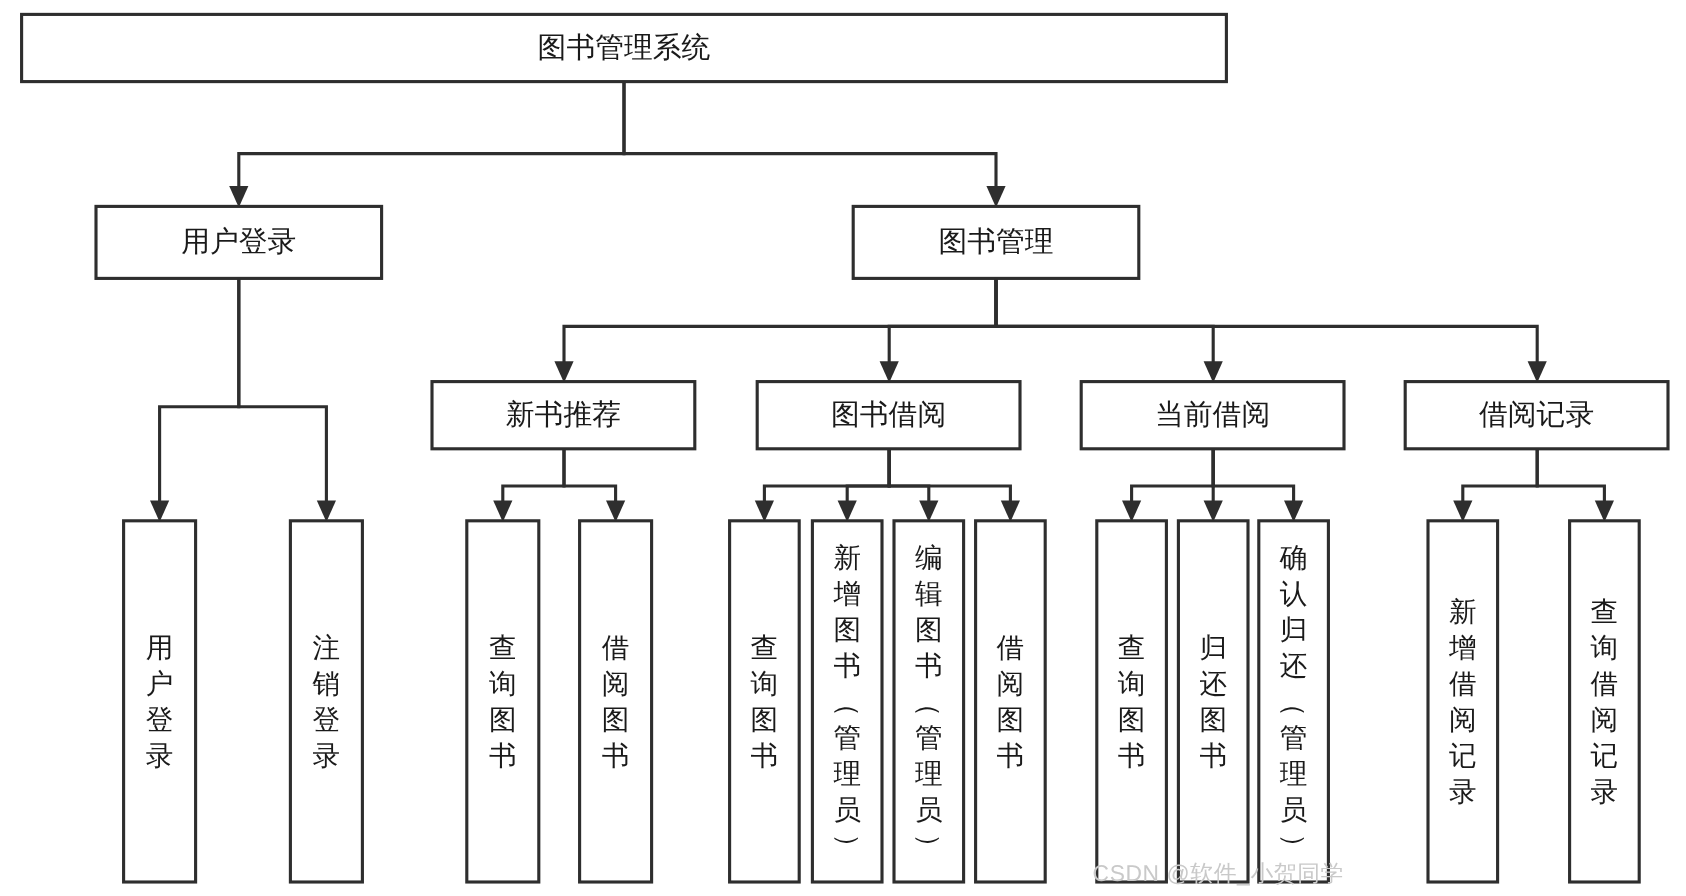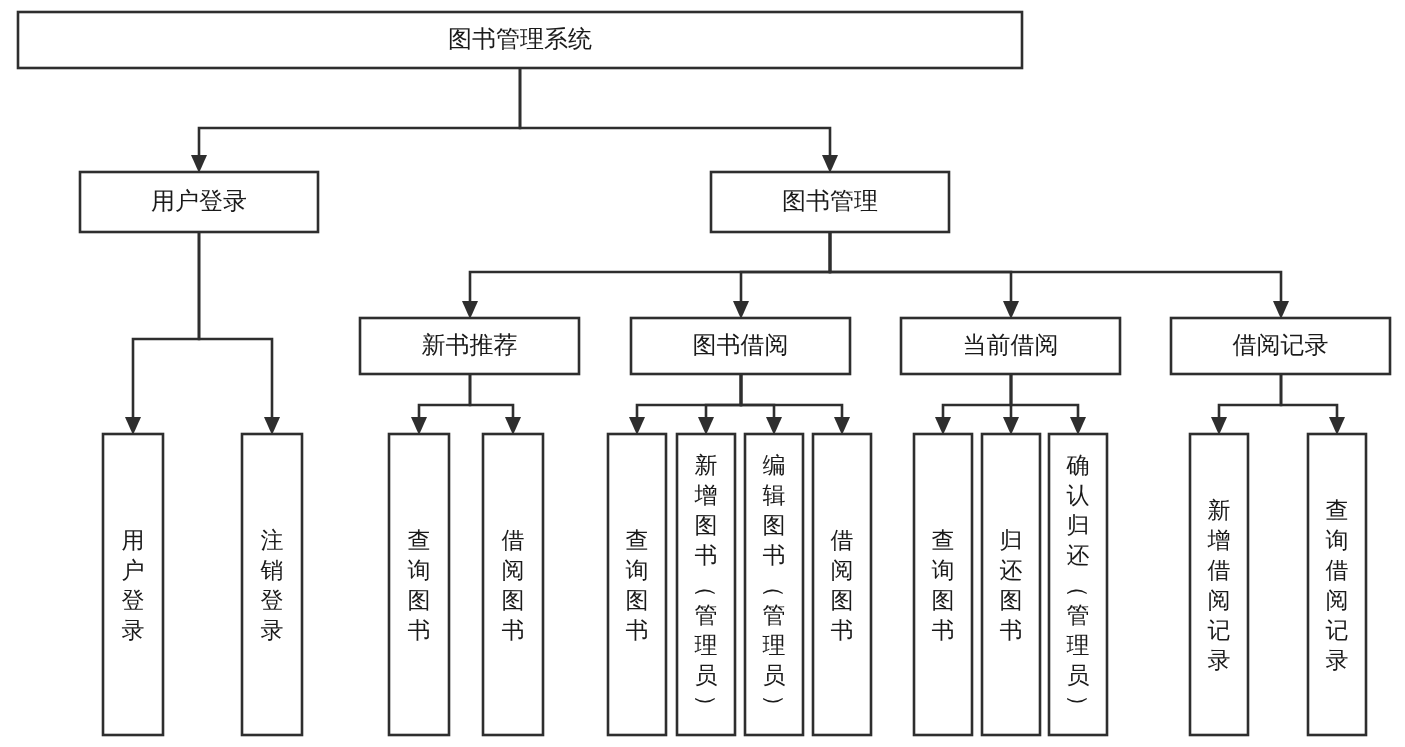--- a/index.html
+++ b/index.html
@@ -284,13 +284,14 @@
           <rect class="node-box" x="1308" y="434" width="58" height="301"></rect>
           <text class="node-label-v" x="1337" y="517.9">查</text>
           <text class="node-label-v" x="1337" y="547.9">询</text>
           <text class="node-label-v" x="1337" y="577.9">借</text>
           <text class="node-label-v" x="1337" y="607.9">阅</text>
           <text class="node-label-v" x="1337" y="637.9">记</text>
           <text class="node-label-v" x="1337" y="667.9">录</text>
         </g>
       </g>
   </svg>
+  <div class="watermark">CSDN @软件_小贺同学</div>
 </div>
 
 </body></html>

